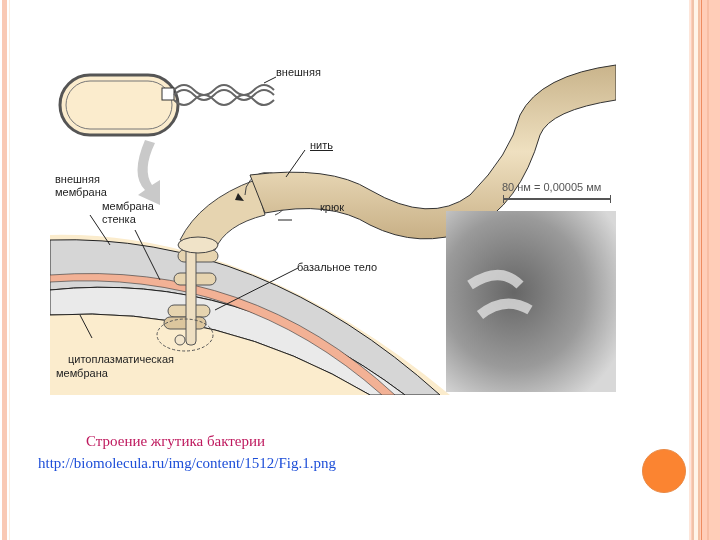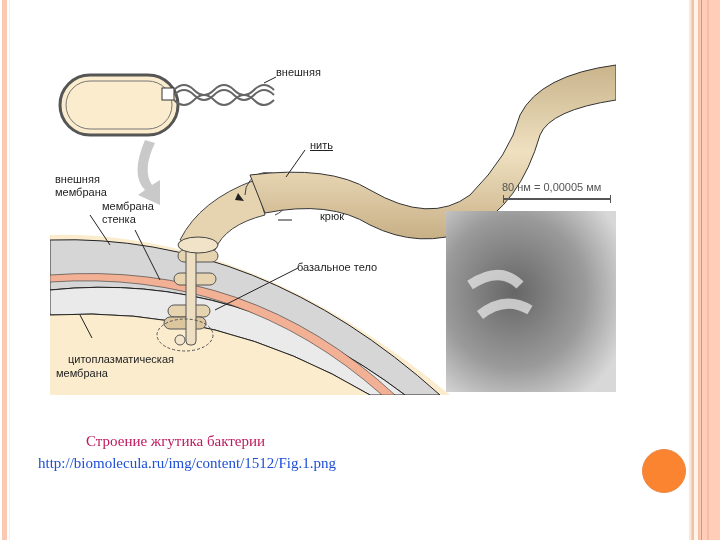--- a/index.html
+++ b/index.html
@@ -100,21 +100,21 @@
     <rect x="396" y="156" width="170" height="181" fill="url(#noise)"></rect>
     <path d="M420 230 Q450 210 470 230 M430 260 Q455 240 480 255" stroke="#eee" stroke-width="10" fill="none" opacity="0.7"></path>
   </svg>
 
   <span class="label" style="left:226px;top:11px;">внешняя</span>
   <span class="label" style="left:260px;top:84px;text-decoration:underline;">нить</span>
   <span class="label" style="left:5px;top:118px;">внешняя</span>
   <span class="label" style="left:5px;top:131px;">мембрана</span>
   <span class="label" style="left:52px;top:145px;">мембрана</span>
   <span class="label" style="left:52px;top:158px;">стенка</span>
-  <span class="label" style="left:244px;top:155px;padding-left:26px;">крюк</span>
+  <span class="label" style="left:244px;top:146px;padding-left:26px;">крюк</span>
   <span class="label" style="left:247px;top:206px;">базальное тело</span>
   <span class="label" style="left:6px;top:298px;padding-left:12px;">цитоплазматическая</span>
   <span class="label" style="left:6px;top:312px;">мембрана</span>
   <span class="label" style="left:452px;top:126px;color:#555;">80 нм = 0,00005 мм</span>
 </div>
 <div class="scale-bar"></div>
 
 <div class="caption">Строение жгутика бактерии</div>
 <div class="source">http://biomolecula.ru/img/content/1512/Fig.1.png</div>
 

